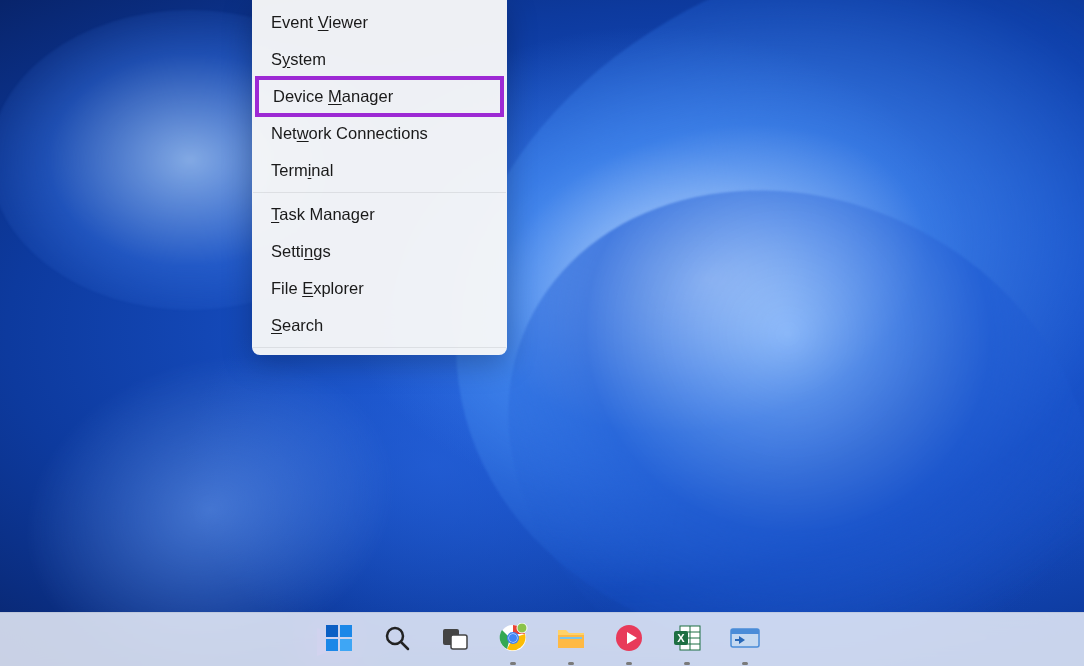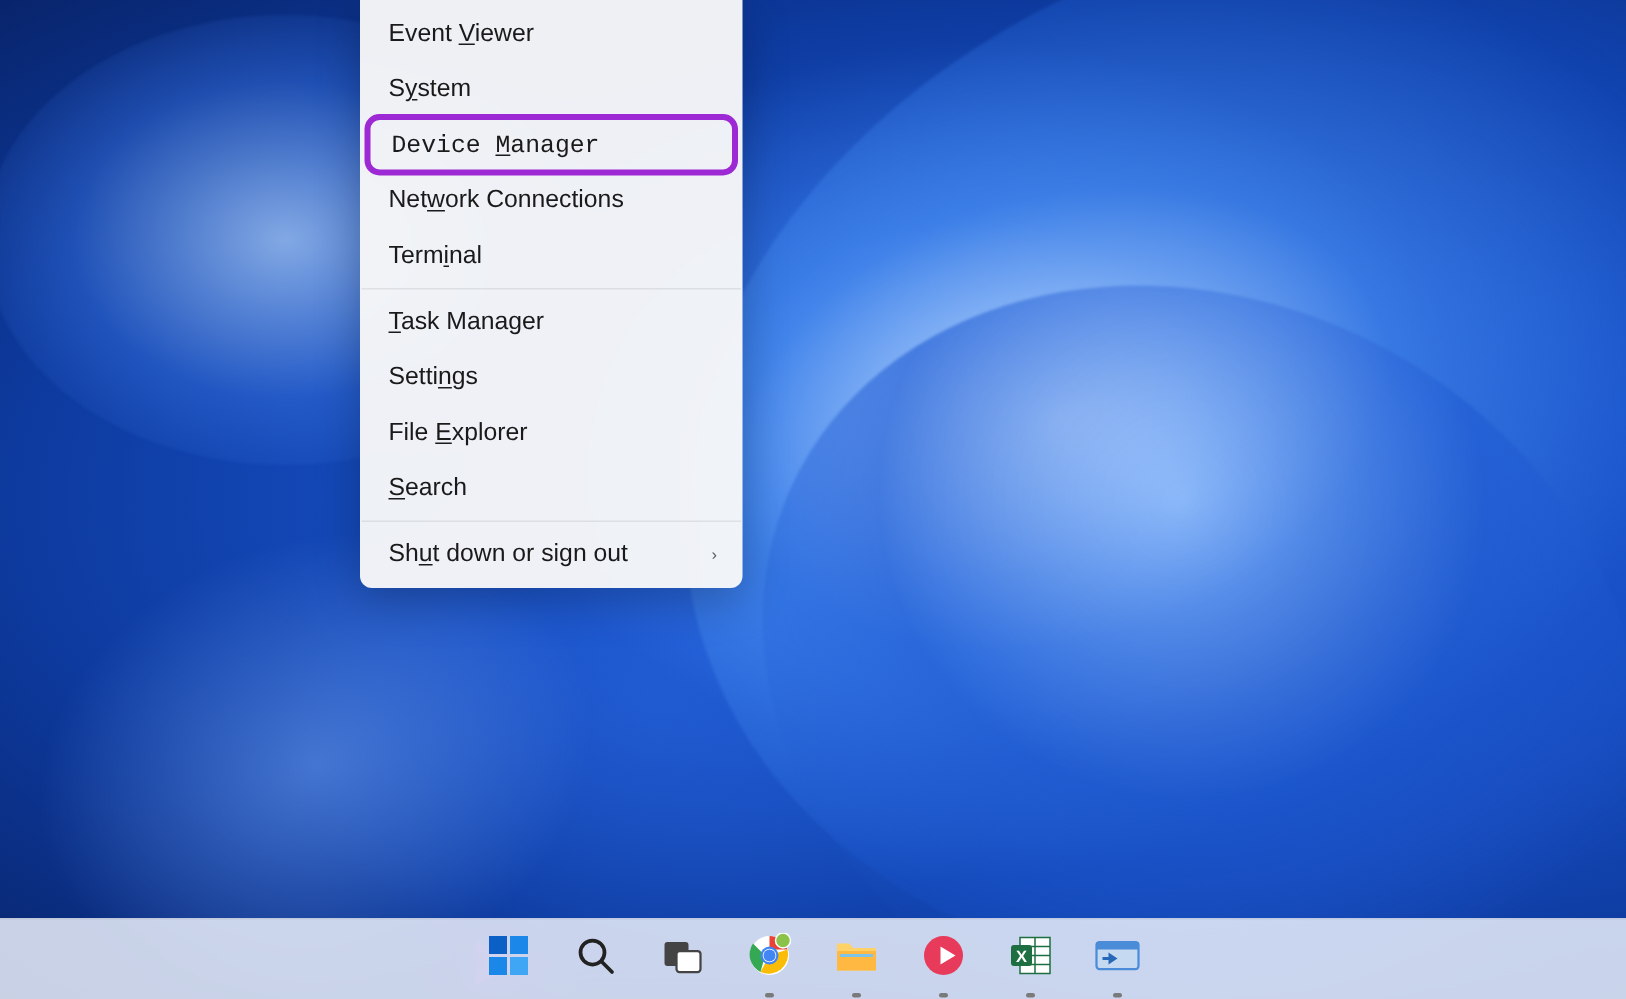--- a/index.html
+++ b/index.html
@@ -31,21 +31,21 @@
   border-radius: 50%;
   filter: blur(1px);
 }
 .s1 { width: 900px; height: 700px; left: 450px; top: -50px; background: radial-gradient(ellipse at 30% 40%, rgba(200,225,255,0.9) 0%, rgba(70,140,240,0.6) 25%, rgba(20,80,200,0.3) 50%, transparent 70%); transform: rotate(-15deg);}
 .s2 { width: 600px; height: 500px; left: 500px; top: 200px; background: radial-gradient(ellipse at 40% 30%, rgba(160,200,255,0.5) 0%, rgba(30,90,210,0.6) 40%, transparent 70%); transform: rotate(25deg);}
 .s3 { width: 400px; height: 300px; left: -10px; top: 10px; background: radial-gradient(ellipse, rgba(180,215,255,0.7) 0%, rgba(60,120,230,0.4) 50%, transparent 80%);}
 .s4 { width: 380px; height: 300px; left: 20px; top: 360px; background: radial-gradient(ellipse, rgba(120,170,250,0.5) 0%, transparent 70%); transform: rotate(-20deg);}
 
 .context-menu {
   position: absolute;
-  left: 240px;
+  left: 252px;
   top: 0;
   width: 255px;
   background: rgba(248, 248, 248, 0.96);
   backdrop-filter: blur(20px);
   border-radius: 0 0 8px 8px;
   box-shadow: 0 8px 30px rgba(0,0,0,0.25);
   padding: 4px 1px 4px 1px;
 }
 .menu-item {
   padding: 9px 18px;
@@ -56,24 +56,23 @@
   white-space: nowrap;
 }
 .menu-sep {
   height: 1px;
   background: rgba(0,0,0,0.08);
   margin: 3px 0;
 }
 .menu-item .ul { text-decoration: underline; text-decoration-thickness: 1px; text-underline-offset: 2px;}
 .highlight-box {
   border: 4px solid #9d29d4;
-  border-radius: 10px;
+  border-radius: 0;
   margin: -2px 2px;
   padding: 7px 14px;
-  font-family: Liberation Mono, monospace;
 }
 .submenu-arrow {
   position: absolute;
   right: 16px;
   top: 50%;
   transform: translateY(-50%);
   font-size: 11px;
   color: #555;
 }
 
@@ -133,21 +132,20 @@
     <div class="menu-item">S<span class="ul">y</span>stem</div>
     <div class="menu-item highlight-box">Device <span class="ul">M</span>anager</div>
     <div class="menu-item">Net<span class="ul">w</span>ork Connections</div>
     <div class="menu-item">Term<span class="ul">i</span>nal</div>
     <div class="menu-sep"></div>
     <div class="menu-item"><span class="ul">T</span>ask Manager</div>
     <div class="menu-item">Setti<span class="ul">n</span>gs</div>
     <div class="menu-item">File <span class="ul">E</span>xplorer</div>
     <div class="menu-item"><span class="ul">S</span>earch</div>
     <div class="menu-sep"></div>
-    <div class="menu-item">Sh<span class="ul">u</span>t down or sign out<span class="submenu-arrow">›</span></div>
   </div>
 
 <svg class="arrow" width="250" height="40">
   <defs>
     <linearGradient id="ag" x1="0%" y1="0%" x2="100%" y2="0%">
       <stop offset="0%" stop-color="#b94ae0"></stop>
       <stop offset="100%" stop-color="#9d29d4"></stop>
     </linearGradient>
   </defs>
   <line x1="5" y1="20" x2="200" y2="20" stroke="url(#ag)" stroke-width="7" stroke-linecap="round"></line>

